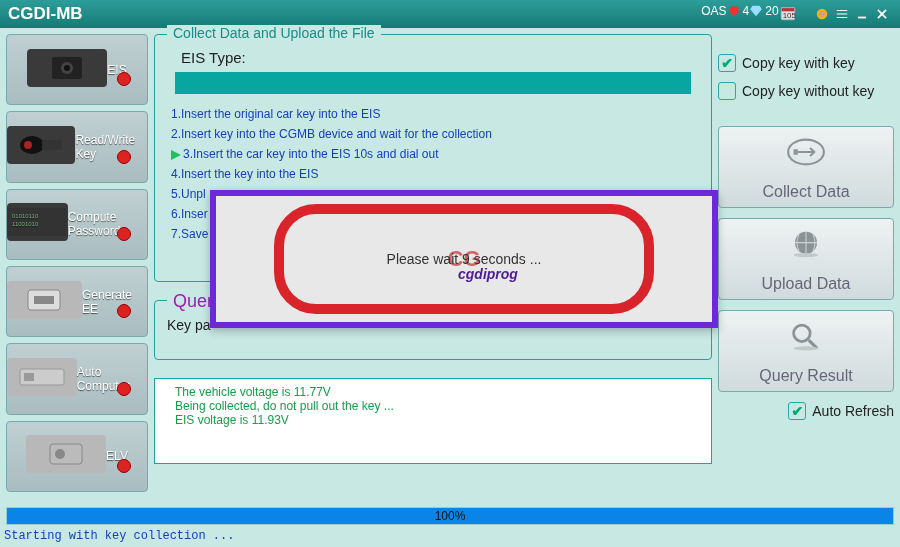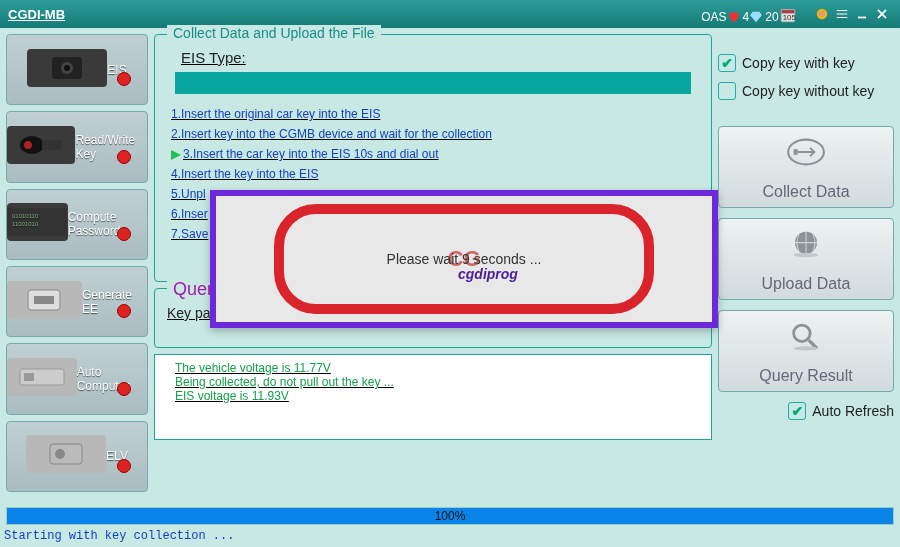--- a/index.html
+++ b/index.html
@@ -1,32 +1,32 @@
 <!DOCTYPE html>
 <html><head>
 <meta charset="utf-8">
 <style>
 * { box-sizing: border-box; margin: 0; padding: 0; font-family: Arial, sans-serif; }
 body { background: #c8e8e4; width: 900px; height: 547px; overflow: hidden; }
 
 .titlebar { height: 28px; background: linear-gradient(#2d9d99, #157a76); display: flex; align-items: center; padding: 0 8px; color: #fff; }
-.titlebar .title { font-size: 13px; font-weight: bold; text-decoration: underline; }
-.titlebar .right { margin-left: auto; display: flex; align-items: flex-end; font-size: 12px; }
+.titlebar .title { font-size: 17px; font-weight: bold; }
+.titlebar .right { margin-left: auto; display: flex; align-items: flex-start; font-size: 12px; }
 .titlebar .badge { display: flex; align-items: center; gap: 2px; }
 .tb-icon { width: 20px; height: 20px; display: flex; align-items: center; justify-content: center; cursor: pointer; }
 
 .main { display: flex; height: 470px; padding: 6px; gap: 6px; }
 
 .sidebar { width: 142px; display: flex; flex-direction: column; gap: 6px; }
 .sb-item { background: linear-gradient(#c0d0d2, #a9bcc0); border: 1px solid #7aa; border-radius: 4px; height: 72px; display: flex; flex-direction: row; align-items: center; justify-content: center; position: relative; cursor: pointer; color: #fff; font-size: 12px; text-shadow: 0 1px 1px rgba(0,0,0,.6); }
 .sb-item .pic { width: 80px; height: 38px; background: #3a3a3a; border-radius: 4px; margin-bottom: 4px; display:flex; align-items:center; justify-content:center; }
 .sb-item .pic.light { background: #b8b8b8; }
 .sb-item .star { position:absolute; bottom:18px; right:16px; width:14px; height:14px; background:#d22; border-radius:50%; border:1px solid #900; }
 
-.center { flex: 1; display: flex; flex-direction: column; gap: 6px; position: relative; text-decoration: underline; }
+.center { flex: 1; display: flex; flex-direction: column; gap: 18px; position: relative; }
 .group { border: 1px solid #1fa39e; border-radius: 4px; padding: 10px 12px; position: relative; }
 .group-title { position: absolute; top: -10px; left: 12px; background: #c8e8e4; padding: 0 6px; color: #1a8c87; font-size: 14px; }
 .eis-label { color: #222; font-size: 15px; margin: 4px 0 6px 14px; }
 .eis-bar { height: 22px; background: #08a6a0; margin: 0 8px 10px 8px; }
 .steps { font-family: "Courier New", monospace; color: #1440c0; font-size: 12px; padding-left: 4px; line-height: 20px; }
 .arrow { display:inline-block; width:0; height:0; border-left:10px solid #1fbf5a; border-top:5px solid transparent; border-bottom:5px solid transparent; vertical-align:middle; margin-right:2px; }
 
 .query-box { border: 1px solid #1fa39e; border-radius: 4px; padding: 10px 12px; position: relative; height: 60px; }
 .query-title { position: absolute; top: -10px; left: 12px; background: #c8e8e4; padding: 0 6px; color: #a21caf; font-size: 18px; }
 .keypass { color: #222; font-size: 14px; margin-top: 6px; }

